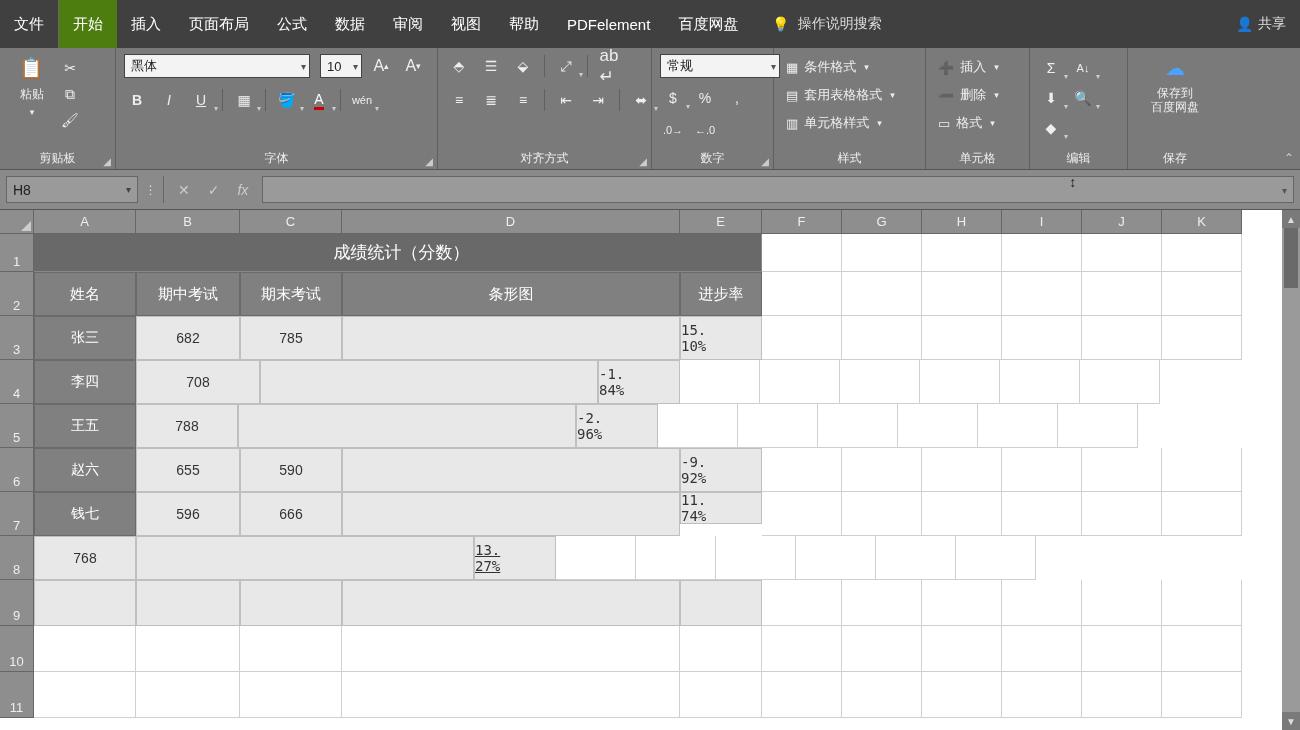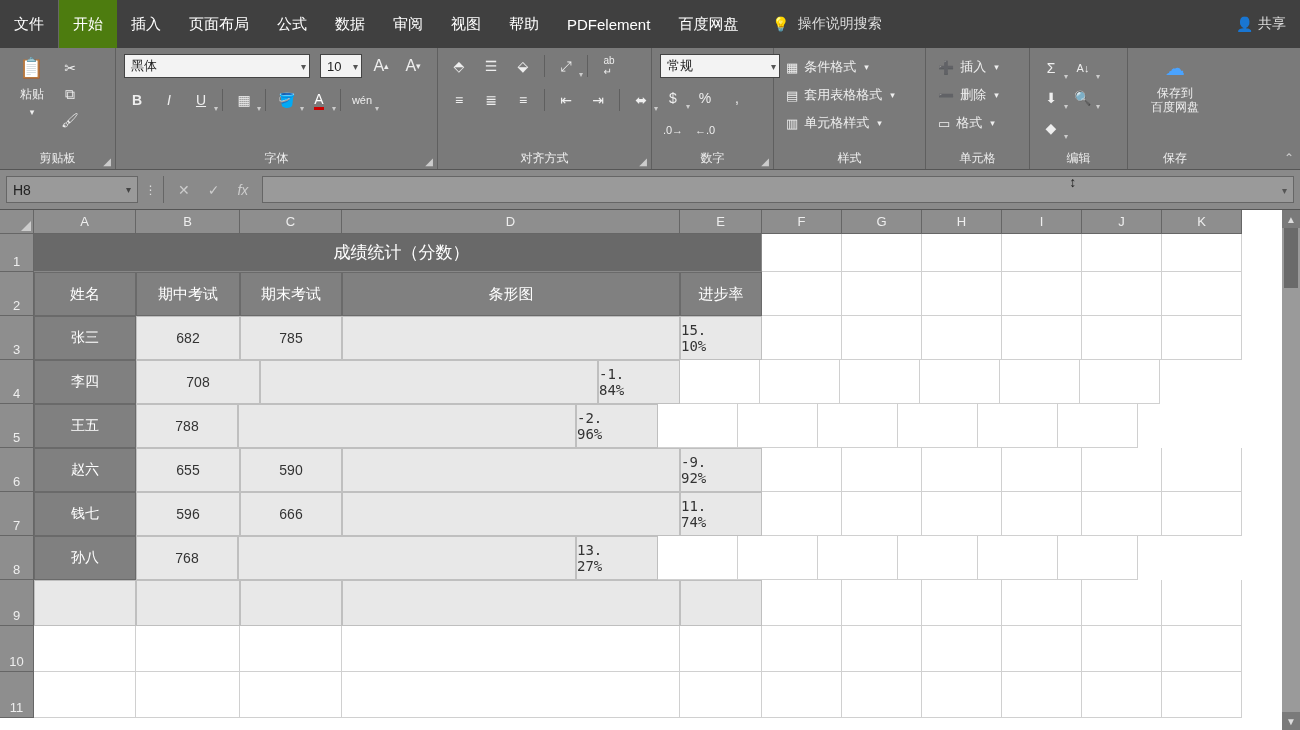--- a/index.html
+++ b/index.html
@@ -172,21 +172,21 @@
 
   <div class="group" style="width:214px">
     <div class="group-body" style="flex-direction:column; gap:10px;">
       <div class="btnrow">
         <div class="rb">⬘</div>
         <div class="rb">☰</div>
         <div class="rb">⬙</div>
         <span class="sep-v"></span>
         <div class="rb">⤢<span class="dd">▾</span></div>
         <span class="sep-v"></span>
-        <div class="rb" style="font-size:10px">ab<br>↵</div>
+        <div class="rb" style="font-size:17px">ab<br>↵</div>
       </div>
       <div class="btnrow">
         <div class="rb">≡</div>
         <div class="rb">≣</div>
         <div class="rb">≡</div>
         <span class="sep-v"></span>
         <div class="rb">⇤</div>
         <div class="rb">⇥</div>
         <span class="sep-v"></span>
         <div class="rb">⬌<span class="dd">▾</span></div>
@@ -417,33 +417,32 @@
         <div class="cell " style="width: 80px; height: 44px;"></div>
         <div class="cell " style="width: 80px; height: 44px;"></div>
         <div class="cell " style="width: 80px; height: 44px;"></div>
         <div class="cell " style="width: 80px; height: 44px;"></div>
       </div>
       <div class="row data-row">
         <div class="cell nameA" style="width: 102px; height: 44px;">钱七</div>
         <div class="cell d" style="width: 104px; height: 44px;">596</div>
         <div class="cell d" style="width: 102px; height: 44px;">666</div>
         <div class="cell d" style="width: 338px; height: 44px;"></div>
-        <div class="cell d right" style="width: 82px; height: 44px;">11. 74%</div>
-        <div class="cell " style="width: 80px; height: 44px;"></div>
-        <div class="cell " style="width: 80px; height: 44px;"></div>
-        <div class="cell " style="width: 80px; height: 44px;"></div>
-        <div class="cell " style="width: 80px; height: 44px;"></div>
-        <div class="cell " style="width: 80px; height: 44px;"></div>
-        <div class="cell " style="width: 80px; height: 44px;"></div>
-      </div>
-      <div class="row data-row">
-        <div class="cell nameA" style="width: 102px; height: 44px;">孙八</div>
+        <div class="cell d right" style="width: 82px; height: 32px;">11. 74%</div>
+        <div class="cell " style="width: 80px; height: 44px;"></div>
+        <div class="cell " style="width: 80px; height: 44px;"></div>
+        <div class="cell " style="width: 80px; height: 44px;"></div>
+        <div class="cell " style="width: 80px; height: 44px;"></div>
+        <div class="cell " style="width: 80px; height: 44px;"></div>
+        <div class="cell " style="width: 80px; height: 44px;"></div>
+      </div>
+      <div class="row data-row">
         <div class="cell d" style="width: 102px; height: 44px;">768</div>
         <div class="cell d" style="width: 338px; height: 44px;"></div>
-        <div class="cell d right" style="width: 82px; height: 44px;">13. 27%</div>
+        <div class="cell d right" style="width: 82px; height: 44px; text-decoration: underline;">13. 27%</div>
         <div class="cell " style="width: 80px; height: 44px;"></div>
         <div class="cell " style="width: 80px; height: 44px;"></div>
         <div class="cell " style="width: 80px; height: 44px;"></div>
         <div class="cell " style="width: 80px; height: 44px;"></div>
         <div class="cell " style="width: 80px; height: 44px;"></div>
         <div class="cell " style="width: 80px; height: 44px;"></div>
       </div>
       <div class="row empty-row">
         <div class="cell d" style="width: 102px; height: 46px;"></div>
         <div class="cell d" style="width: 104px; height: 46px;"></div>

